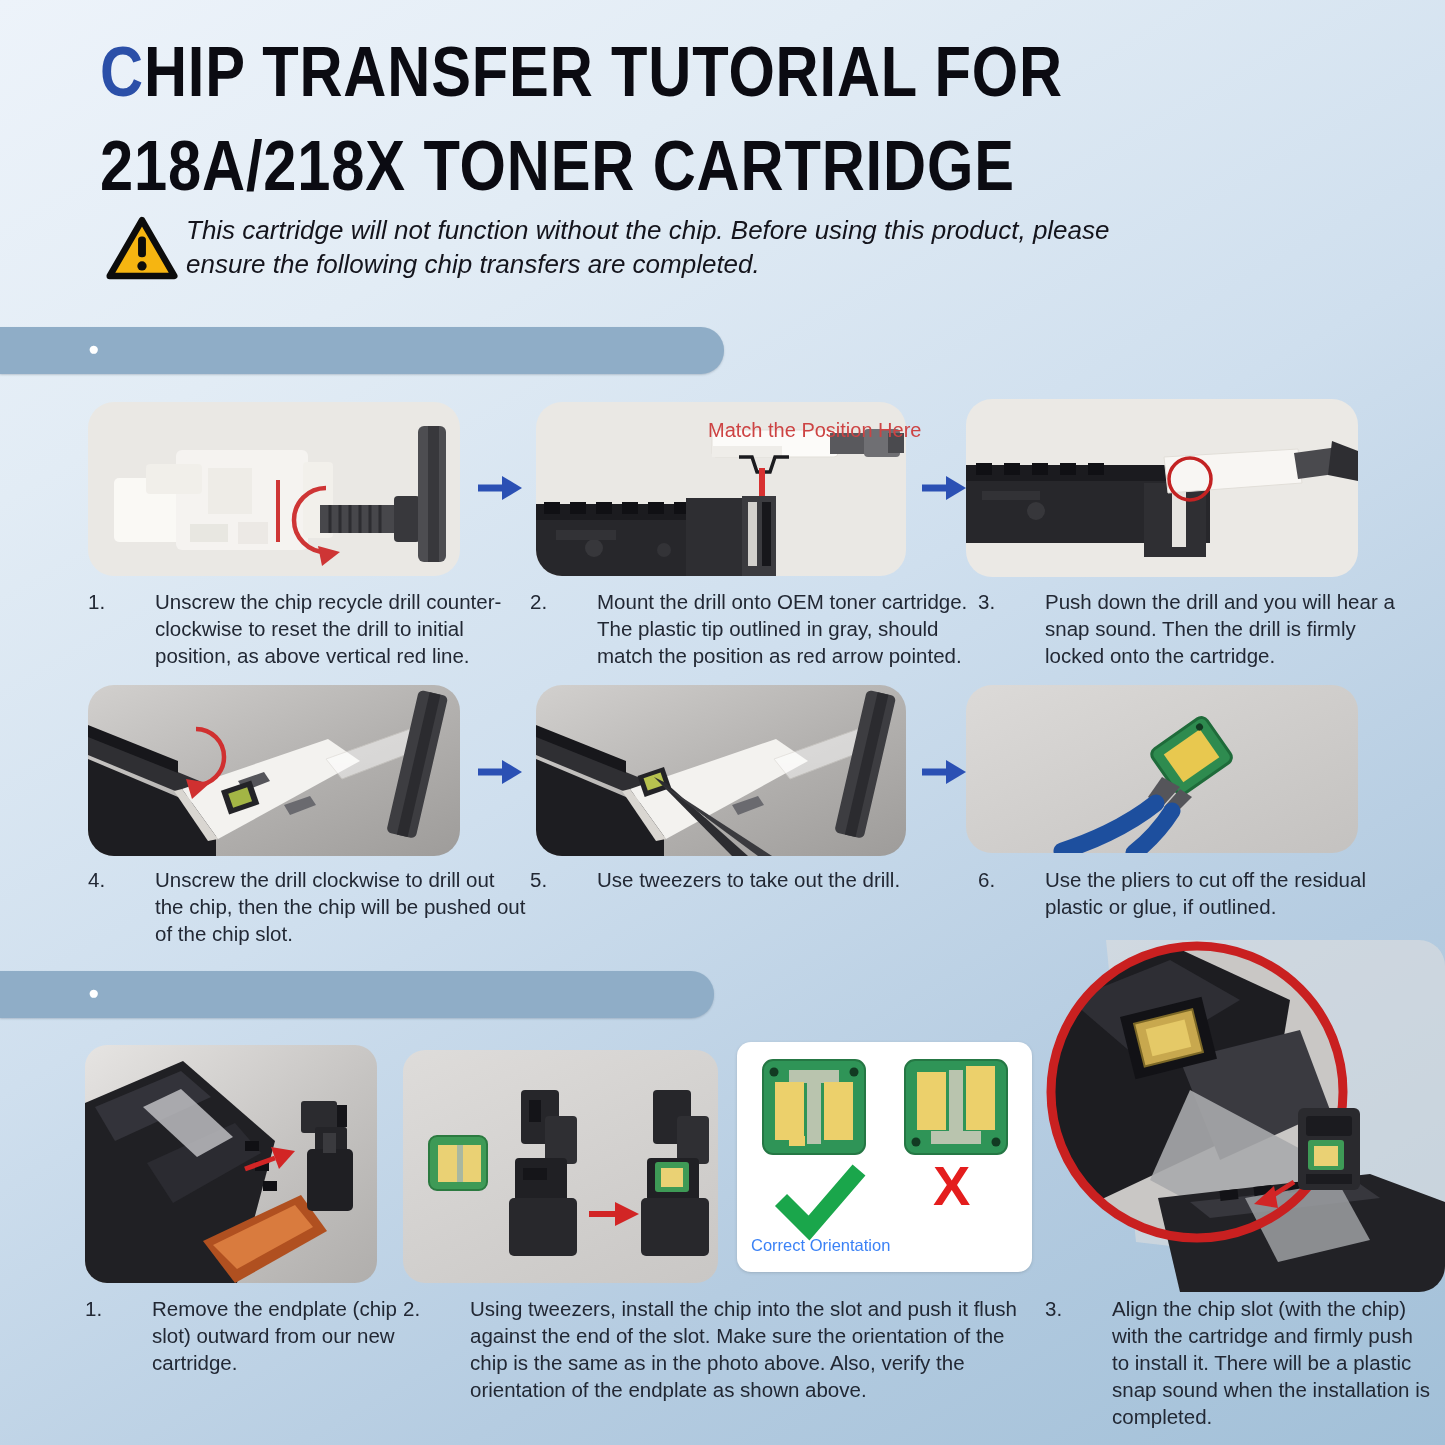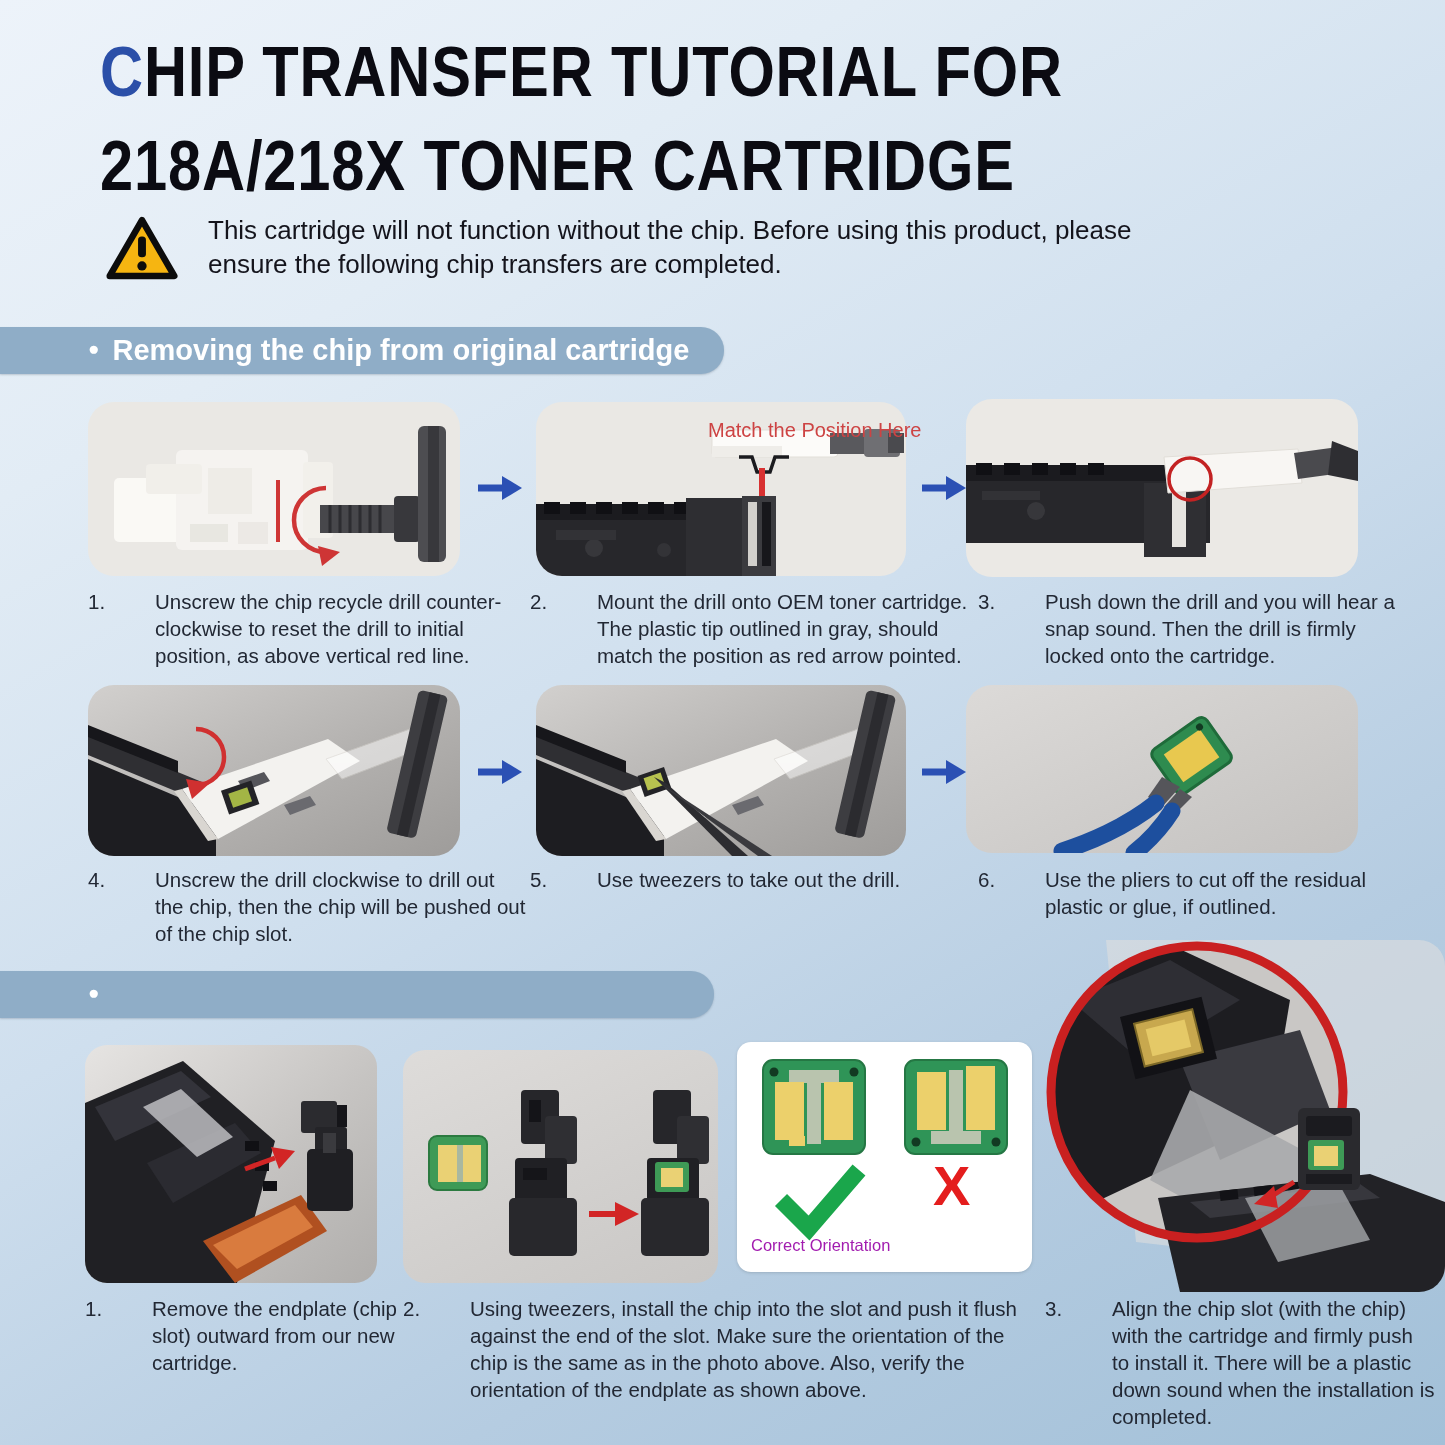--- a/index.html
+++ b/index.html
@@ -13,21 +13,21 @@
   .title-line{
     position:absolute;left:100px;white-space:nowrap;
     font:700 71px/76px "Liberation Sans",sans-serif;
     color:#0b0b12;letter-spacing:1px;
     transform:scaleX(.84);transform-origin:0 50%;
   }
   .t1{top:34px;}
   .t2{top:128px;}
   .accent{color:#2b4fa8;}
   
-  .warning{position:absolute;left:106px;top:212px;display:flex;gap:30px;align-items:center;}
+  .warning{position:absolute;left:106px;top:212px;display:flex;gap:8px;align-items:center;font-style:italic;}
   .warn-icon{width:72px;height:66px;flex:none;margin-top:3px;}
   .warn-text{margin:0;width:1010px;font-size:26px;line-height:34px;color:#14141c;}
   
   .section-bar{
     position:absolute;left:0;height:47px;background:#8fadc7;
     border-radius:0 23px 23px 0;display:flex;align-items:center;
     color:#ffffff;font-weight:700;font-size:29px;padding-left:88px;box-sizing:border-box;
     box-shadow:0 1px 2px rgba(60,80,100,.25);
   }
   .bar1{top:327px;width:724px;}
@@ -43,21 +43,21 @@
   .p6{left:966px;top:685px;width:392px;height:168px;background:linear-gradient(155deg,#dcdad8 0%,#c4c2c0 100%);}
   .pa{left:85px;top:1045px;width:292px;height:238px;background:linear-gradient(140deg,#e6e4e2 0%,#c6c4c2 55%,#b0aeac 100%);border-radius:22px;}
   .pb{left:403px;top:1050px;width:315px;height:233px;background:linear-gradient(155deg,#dedcda 0%,#c9c7c5 100%);border-radius:22px;}
   .pc{left:737px;top:1042px;width:295px;height:230px;background:#ffffff;border-radius:14px;box-shadow:0 1px 3px rgba(80,90,100,.25);}
   .pd{left:1040px;top:940px;width:405px;height:352px;}
   
   .arr{position:absolute;width:48px;height:32px;}
   .a1{left:476px;top:472px;} .a2{left:920px;top:472px;}
   .a3{left:476px;top:756px;} .a4{left:920px;top:756px;}
   .match-label{position:absolute;left:708px;top:419px;font-size:20px;color:#cd4343;}
-  .correct-label{position:absolute;left:14px;top:194px;font-size:16.5px;color:#a21caf;}
+  .correct-label{position:absolute;left:14px;top:194px;font-size:16.5px;color:#3b82f6;}
   .cross-mark{position:absolute;left:196px;top:116px;font-size:56px;font-weight:700;color:#e41d1d;line-height:1;}
   
   .step{position:absolute;display:flex;color:#222834;font-size:20.5px;line-height:27px;}
   .step .num{width:30px;flex:none;}
   .step .txt{flex:1;margin-left:37px;}
   .s1{left:88px;top:588px;width:434px;}
   .s2{left:530px;top:588px;width:468px;}
   .s3{left:978px;top:588px;width:420px;}
   .s4{left:88px;top:866px;width:440px;}
   .s5{left:530px;top:866px;width:440px;}
@@ -78,21 +78,20 @@
     <svg class="warn-icon" viewBox="0 0 100 92">
       <path d="M50 7 L95 85 H5 Z" fill="#f6b511" stroke="#0c0c0c" stroke-width="9" stroke-linejoin="round"></path>
       <rect x="44.5" y="30" width="11" height="29" rx="5" fill="#0c0c0c"></rect>
       <circle cx="50" cy="71" r="6.5" fill="#0c0c0c"></circle>
     </svg>
     <p class="warn-text">This cartridge will not function without the chip. Before using this product, please ensure the following chip transfers are completed.</p>
   </div>
 
   <div class="section-bar bar1">
     <span class="bullet">●</span>
-    <span>Removing the chip from original cartridge</span>
   </div>
 
   <div class="panel p1">
     <svg width="372" height="174" viewBox="0 0 372 174">
       <g opacity="0.92">
         <rect x="26" y="76" width="72" height="64" rx="5" fill="#fbfaf7"></rect>
         <rect x="88" y="48" width="132" height="100" rx="6" fill="#f6f4f1"></rect>
         <rect x="58" y="62" width="56" height="30" rx="4" fill="#f1efeb"></rect>
         <rect x="120" y="66" width="44" height="46" fill="#eeece8"></rect>
         <rect x="102" y="122" width="38" height="18" fill="#e8e6e1"></rect>
@@ -446,16 +445,16 @@
   <div class="step s7">
       <span class="num">1.</span>
       <span class="txt">Remove the endplate (chip slot) outward from our new cartridge.</span>
     </div>
   <div class="step s8">
       <span class="num">2.</span>
       <span class="txt">Using tweezers, install the chip into the slot and push it flush against the end of the slot. Make sure the orientation of the chip is the same as in the photo above. Also, verify the orientation of the endplate as shown above.</span>
     </div>
   <div class="step s9">
       <span class="num">3.</span>
-      <span class="txt">Align the chip slot (with the chip) with the cartridge and firmly push to install it. There will be a plastic down sound when the installation is completed.</span>
+      <span class="txt">Align the chip slot (with the chip) with the cartridge and firmly push to install it. There will be a plastic snap sound when the installation is completed.</span>
     </div>
 
 </div>
 
 </body></html>

